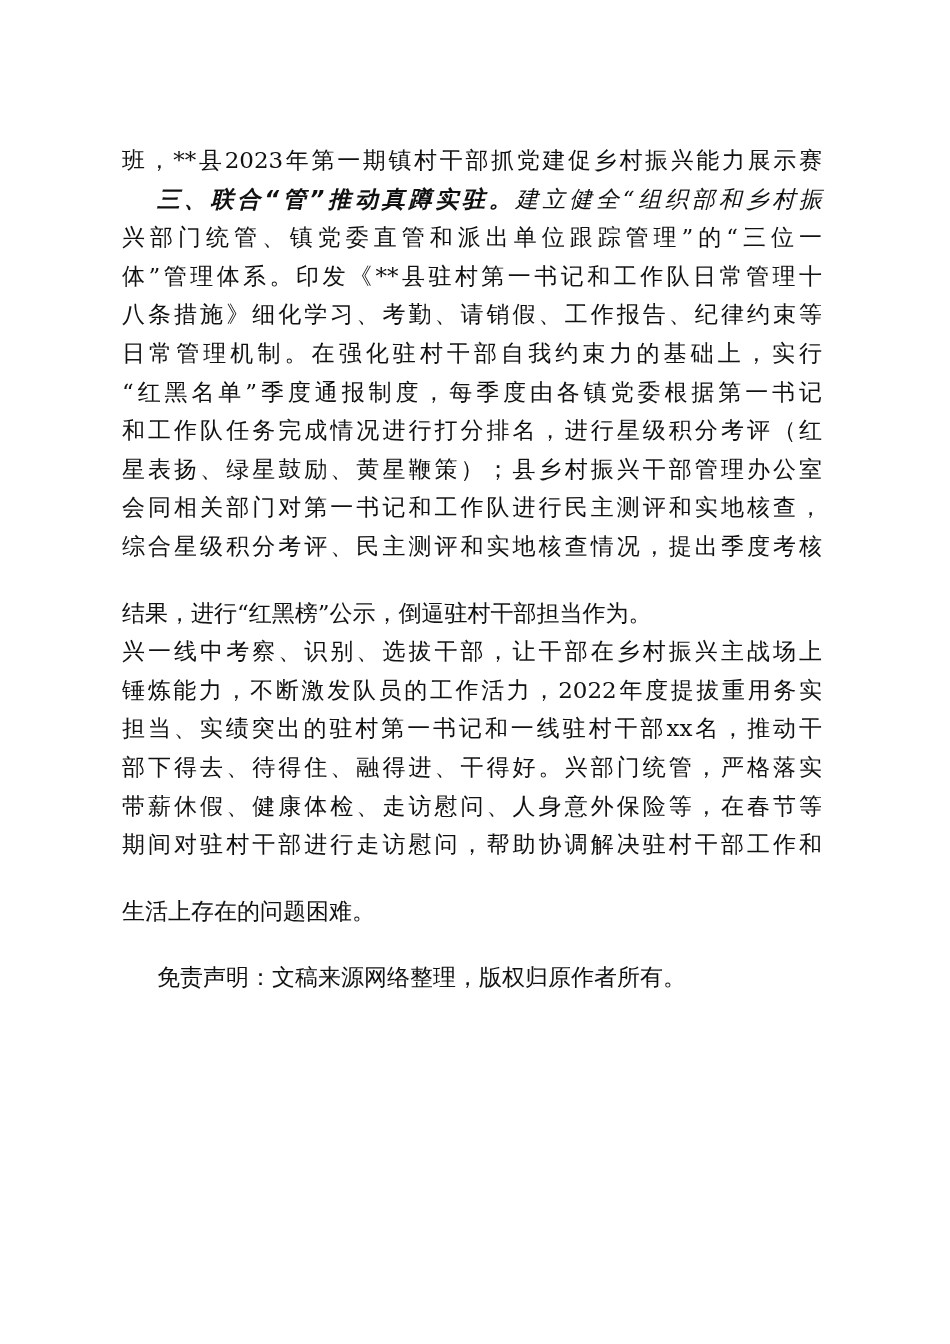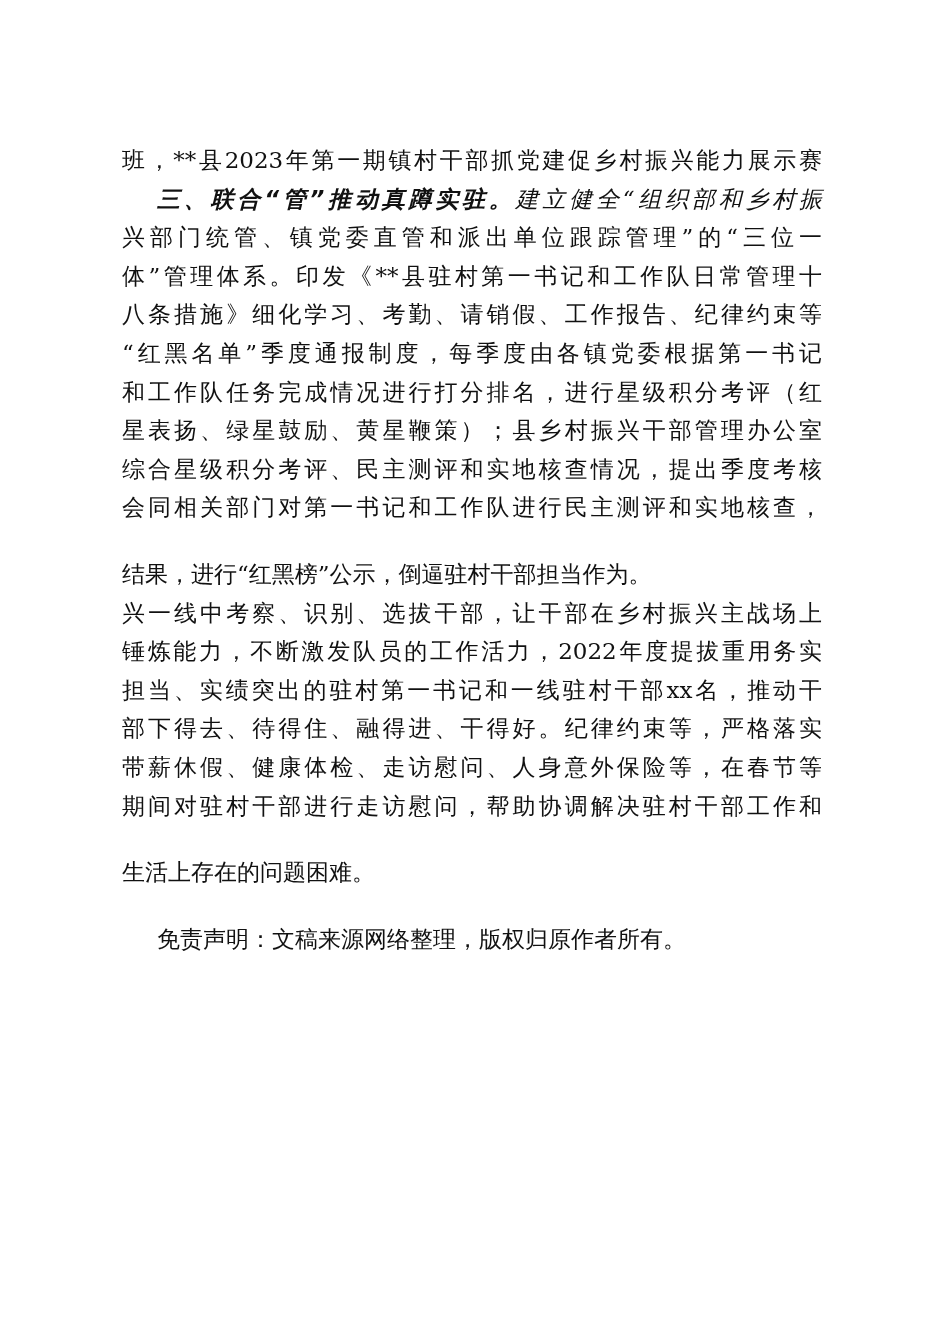--- a/index.html
+++ b/index.html
@@ -23,33 +23,34 @@
     <div class="line">班，**县2023年第一期镇村干部抓党建促乡村振兴能力展示赛</div>
   </div>
 
   <div>
     <div class="line indent">
       <span class="bold">三、联合“管”推动真蹲实驻。</span><span>建立健全“组织部和乡村振</span>
     </div>
     <div class="line">兴部门统管、镇党委直管和派出单位跟踪管理”的“三位一</div>
     <div class="line">体”管理体系。印发《**县驻村第一书记和工作队日常管理十</div>
     <div class="line">八条措施》细化学习、考勤、请销假、工作报告、纪律约束等</div>
+    <div class="line">日常管理机制。在强化驻村干部自我约束力的基础上，实行</div>
     <div class="line">“红黑名单”季度通报制度，每季度由各镇党委根据第一书记</div>
     <div class="line">和工作队任务完成情况进行打分排名，进行星级积分考评（红</div>
     <div class="line">星表扬、绿星鼓励、黄星鞭策）；县乡村振兴干部管理办公室</div>
+    <div class="line">会同相关部门对第一书记和工作队进行民主测评和实地核查，</div>
     <div class="line">综合星级积分考评、民主测评和实地核查情况，提出季度考核</div>
-    <div class="line">会同相关部门对第一书记和工作队进行民主测评和实地核查，</div>
     <div class="line last">结果，进行“红黑榜”公示，倒逼驻村干部担当作为。</div>
   </div>
 
   <div>
     <div class="line">兴一线中考察、识别、选拔干部，让干部在乡村振兴主战场上</div>
     <div class="line">锤炼能力，不断激发队员的工作活力，2022年度提拔重用务实</div>
     <div class="line">担当、实绩突出的驻村第一书记和一线驻村干部xx名，推动干</div>
-    <div class="line">部下得去、待得住、融得进、干得好。纪律约束等，严格落实</div>
+    <div class="line">部下得去、待得住、融得进、干得好。兴部门统管，严格落实</div>
     <div class="line">带薪休假、健康体检、走访慰问、人身意外保险等，在春节等</div>
     <div class="line">期间对驻村干部进行走访慰问，帮助协调解决驻村干部工作和</div>
     <div class="line last">生活上存在的问题困难。</div>
   </div>
 
   <div>
     <div class="line last indent">免责声明：文稿来源网络整理，版权归原作者所有。</div>
   </div>
 
 </div>

